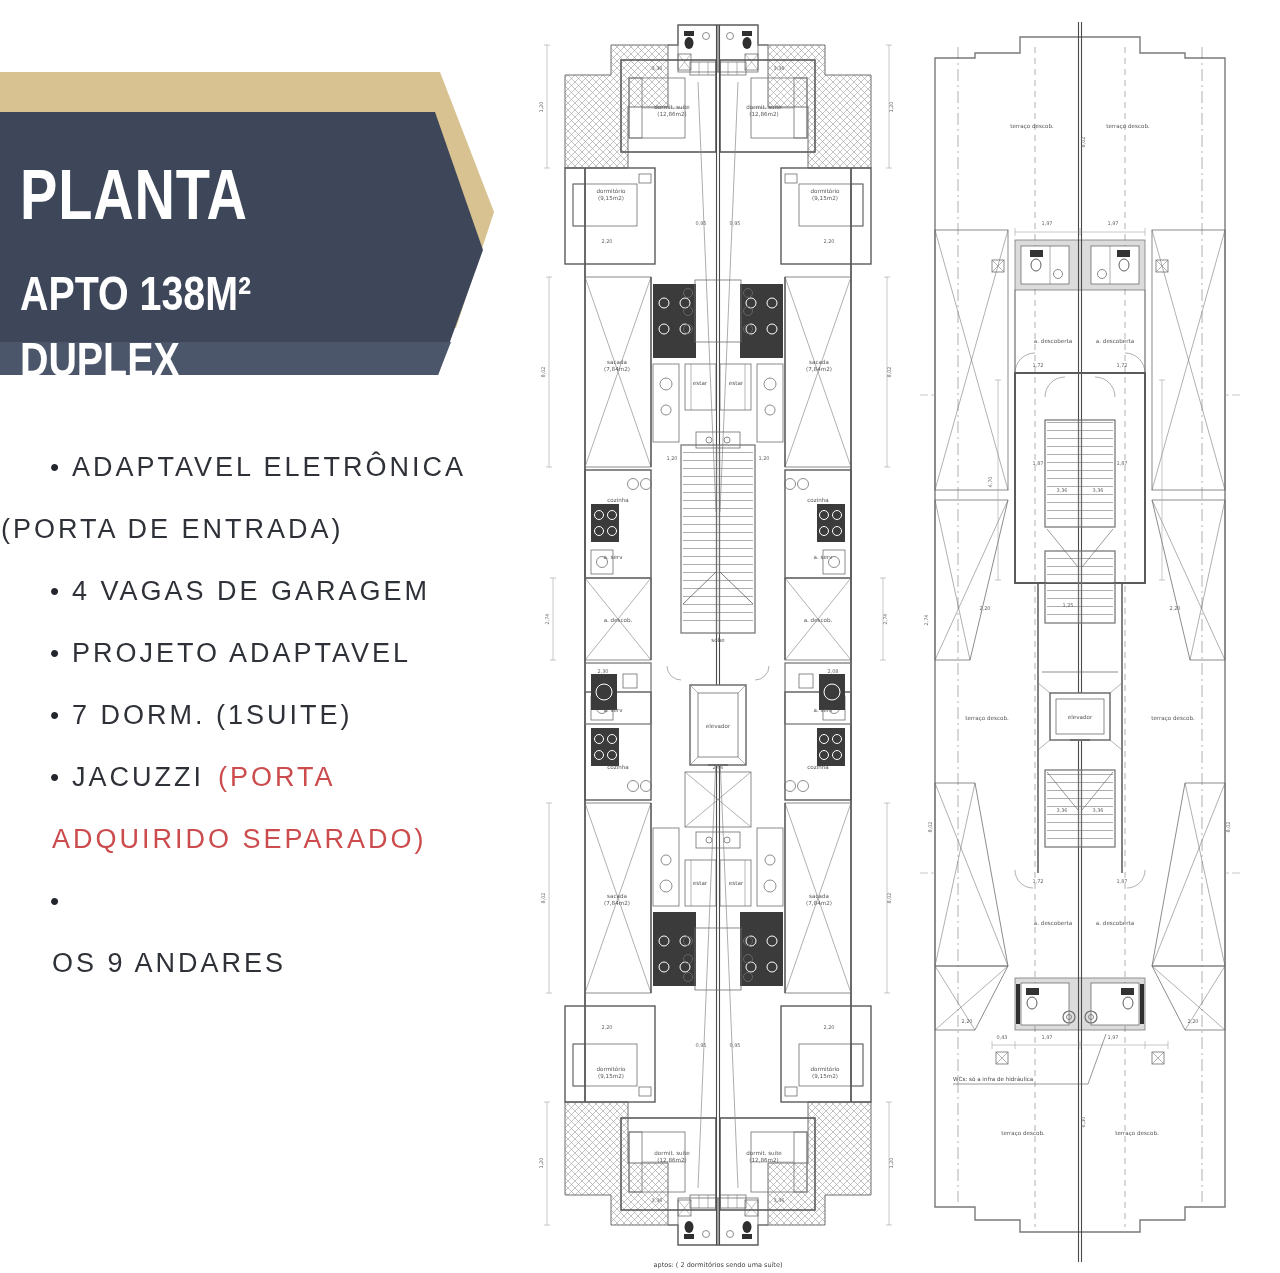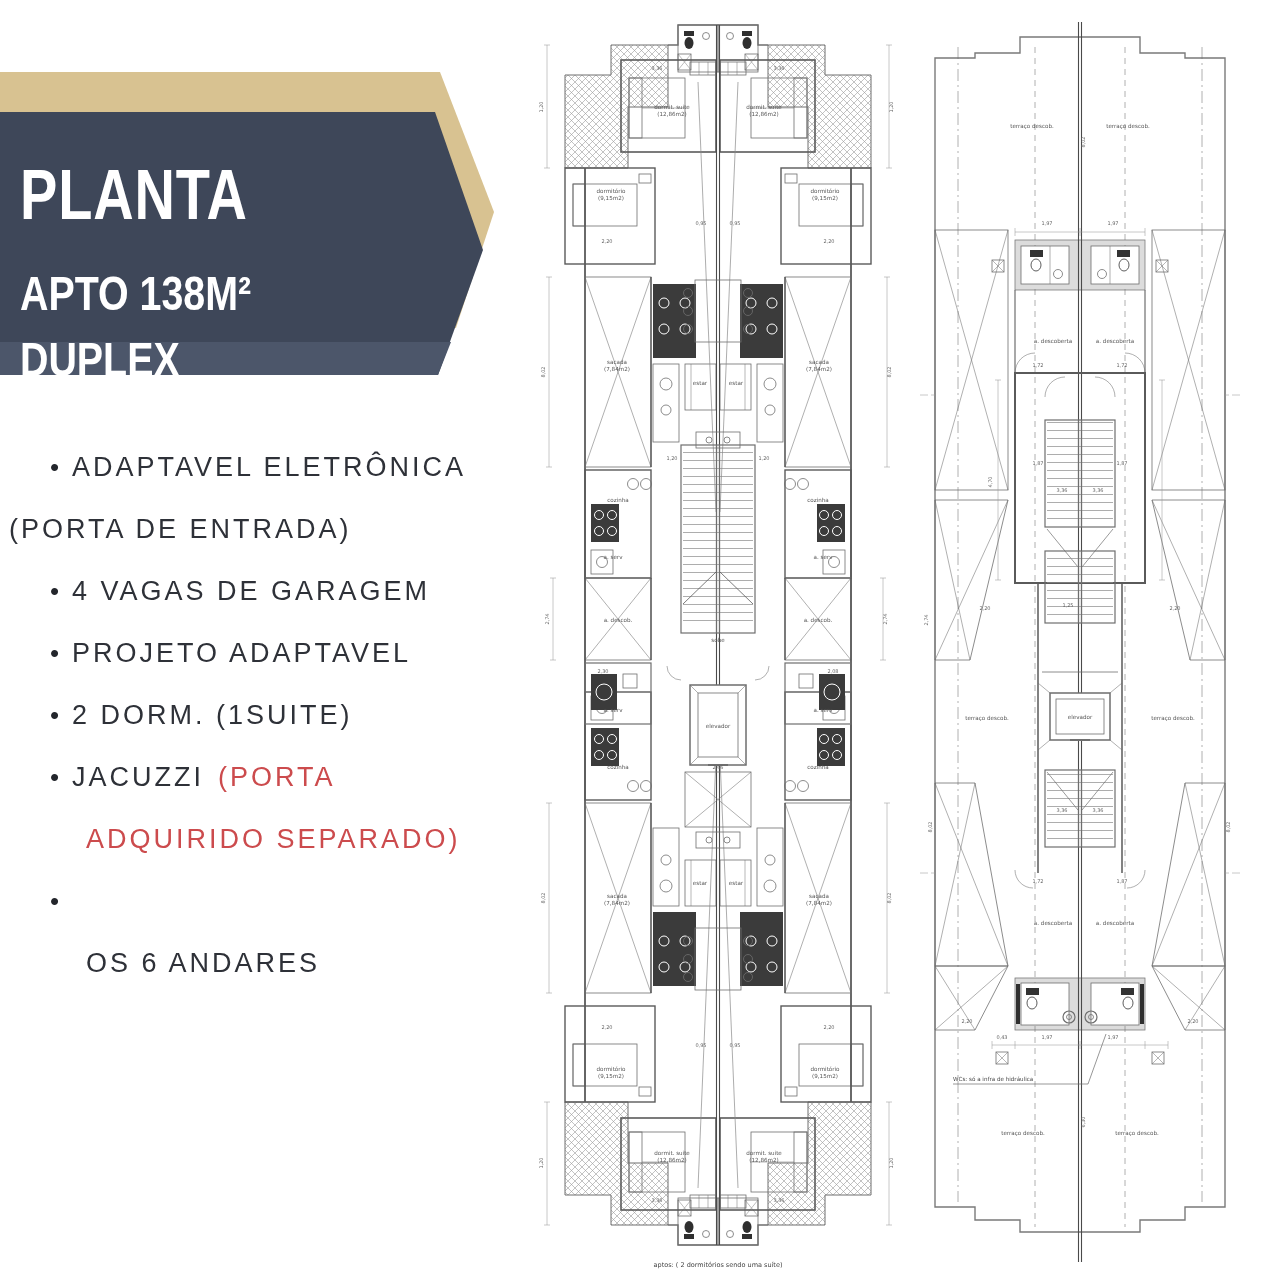--- a/index.html
+++ b/index.html
@@ -19,22 +19,22 @@
     transform:scaleX(.8);transform-origin:left;display:block;line-height:74px;}
   .banner-text .t2{font-size:48px;font-weight:bold;display:block;
     transform:scaleX(.82);transform-origin:left;line-height:52px;margin-top:36px;}
   .banner-text .t3{font-size:48px;font-weight:bold;display:block;
     transform:scaleX(.82);transform-origin:left;line-height:52px;margin-top:14px;}
   
   .features{position:absolute;left:0;top:436px;width:528px;color:#2e3138;
     font-size:27px;letter-spacing:3px;}
   .fline{height:62px;display:flex;align-items:center;white-space:nowrap;}
   .fline .dot{width:22px;margin-left:50px;font-size:26px;color:#23262c;}
-  .fline.nobullet{padding-left:9px;}
-  .fline.indent{padding-left:86px;}
+  .fline.nobullet{padding-left:1px;}
+  .fline.indent{padding-left:52px;}
   .red{color:#cc4b4d;}
   
   .plan-svg{position:absolute;}
   #centerPlan{left:533px;top:12px;}
   #rightPlan{left:920px;top:22px;}
   svg text{font-family:"DejaVu Sans",sans-serif;}
   .cp-label text,.rp-label text{font-size:5.6px;fill:#555;text-anchor:middle;}
   .cp-dim text,.rp-dim text{font-size:5px;fill:#666;text-anchor:middle;}
   .cap{font-size:6.5px;fill:#444;text-anchor:middle;}
   .note-text{font-size:5.6px;fill:#444;}
@@ -64,36 +64,36 @@
   <div class="fline">
     <span class="dot">•</span>
     <span>4 VAGAS DE GARAGEM</span>
   </div>
   <div class="fline">
     <span class="dot">•</span>
     <span>PROJETO ADAPTAVEL</span>
   </div>
   <div class="fline">
     <span class="dot">•</span>
-    <span>2 DORM. (1SUITE)</span>
+    <span>7 DORM. (1SUITE)</span>
   </div>
   <div class="fline">
     <span class="dot">•</span>
     <span>JACUZZI</span>
     <span style="width:14px"></span>
     <span class="red">(PORTA</span>
   </div>
   <div class="fline indent">
     <span class="red">ADQUIRIDO SEPARADO)</span>
   </div>
   <div class="fline">
     <span class="dot">•</span>
   </div>
   <div class="fline indent">
-    <span>OS 6 ANDARES</span>
+    <span>OS 9 ANDARES</span>
   </div>
 </div>
 
 <svg id="centerPlan" class="plan-svg" width="375" height="1262" viewBox="0 0 375 1262">
   <defs>
     <pattern id="cpxh" width="7" height="7" patternUnits="userSpaceOnUse">
       <path d="M0,0 L7,7 M7,0 L0,7" stroke="#9a9a9a" stroke-width="0.6"></path>
     </pattern>
     <pattern id="cptr" width="8" height="8" patternUnits="userSpaceOnUse">
       <path d="M0,0.5 H8" stroke="#8a8a8a" stroke-width="0.7"></path>

